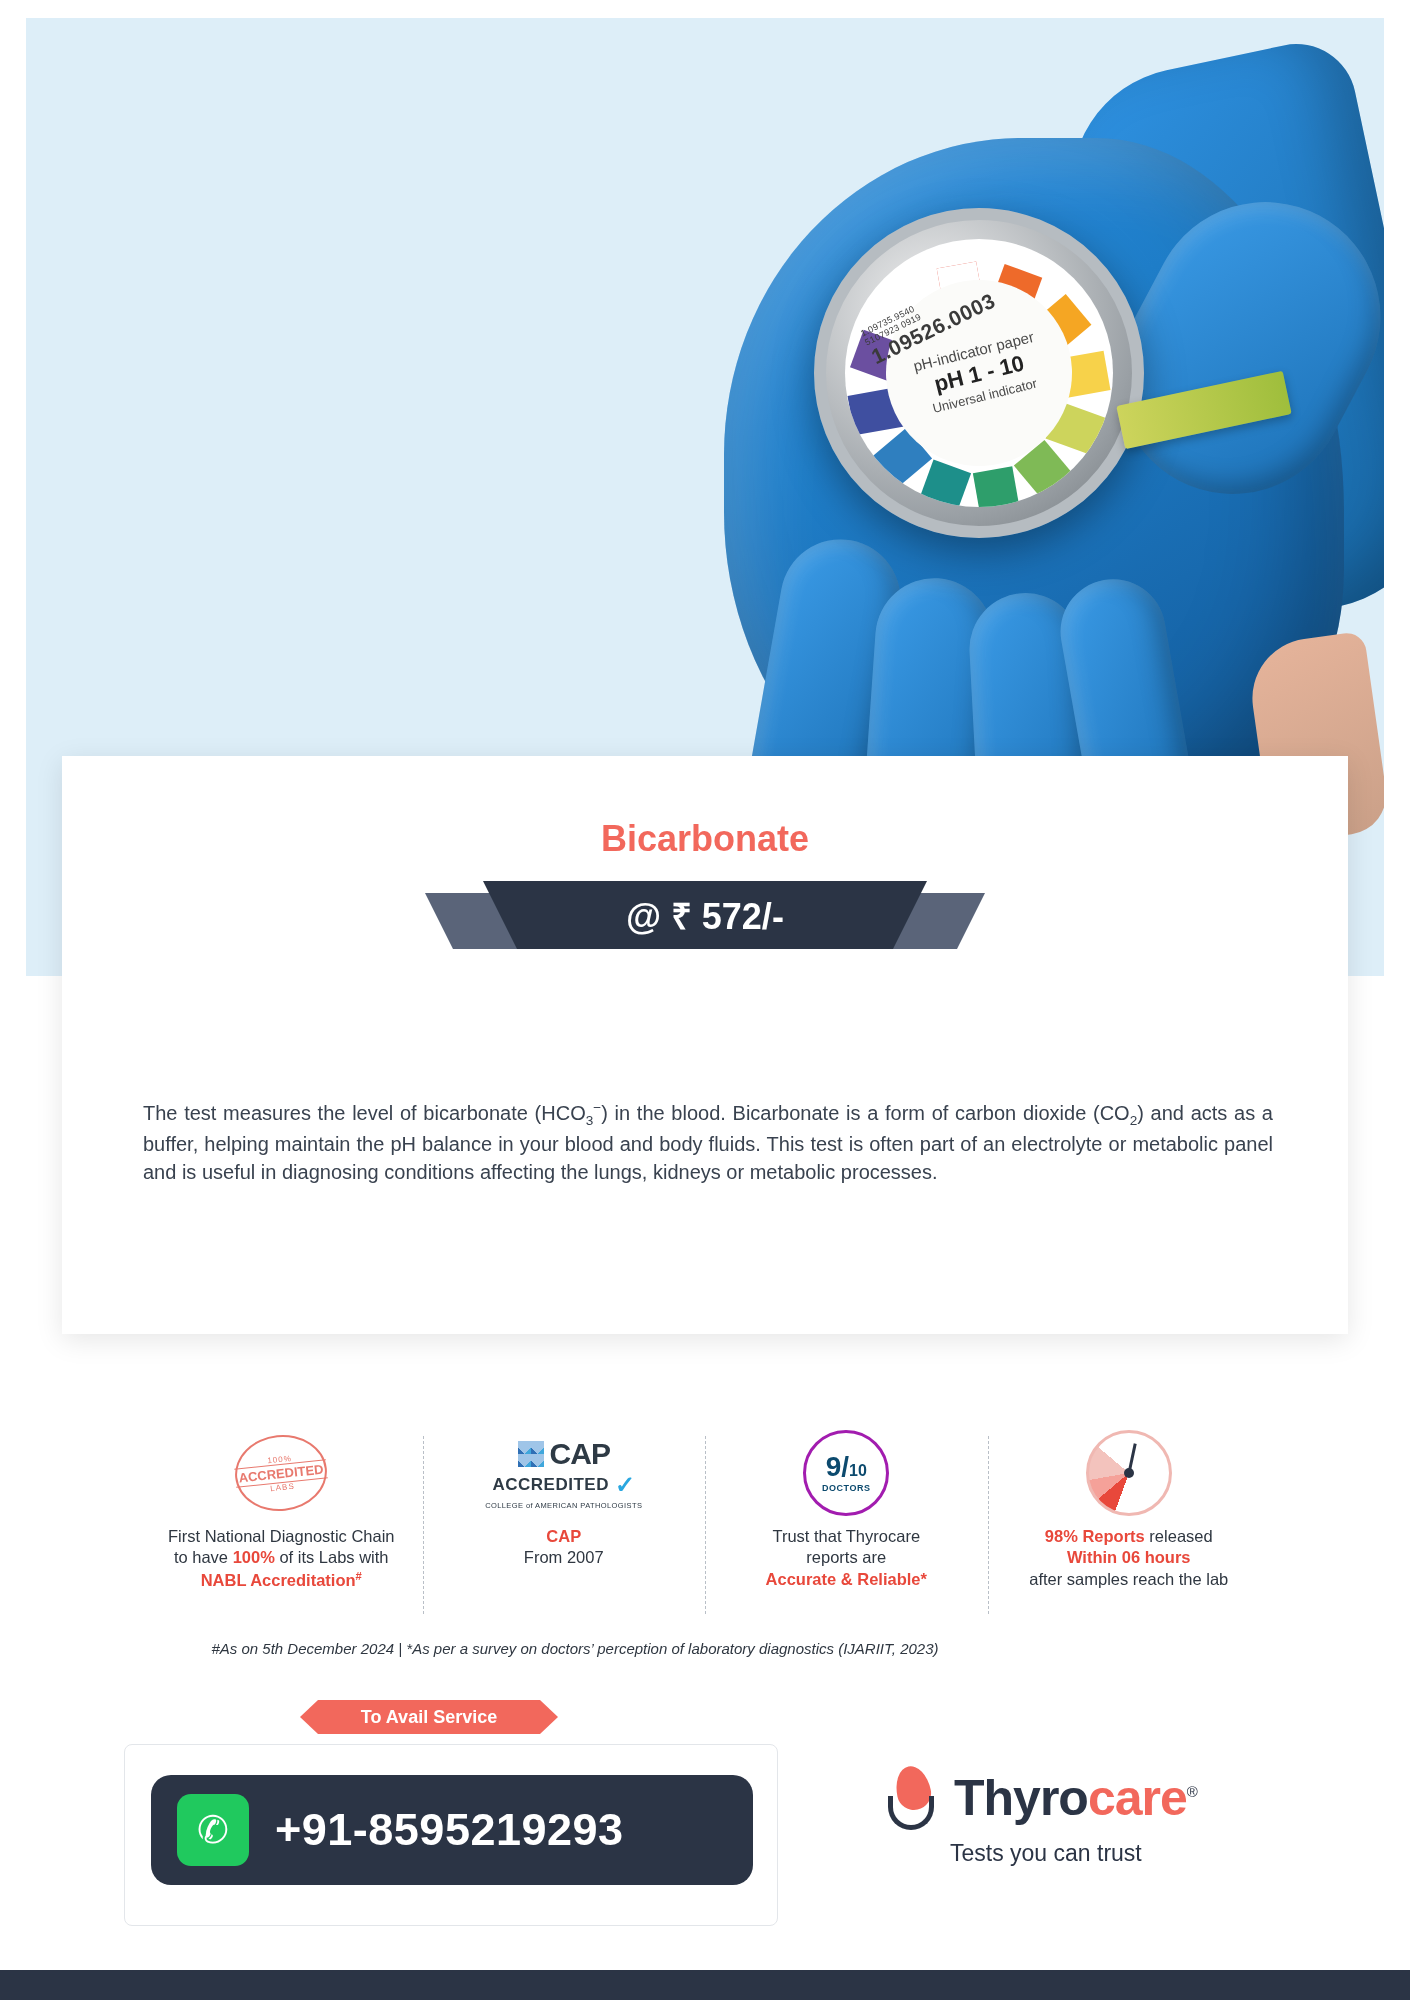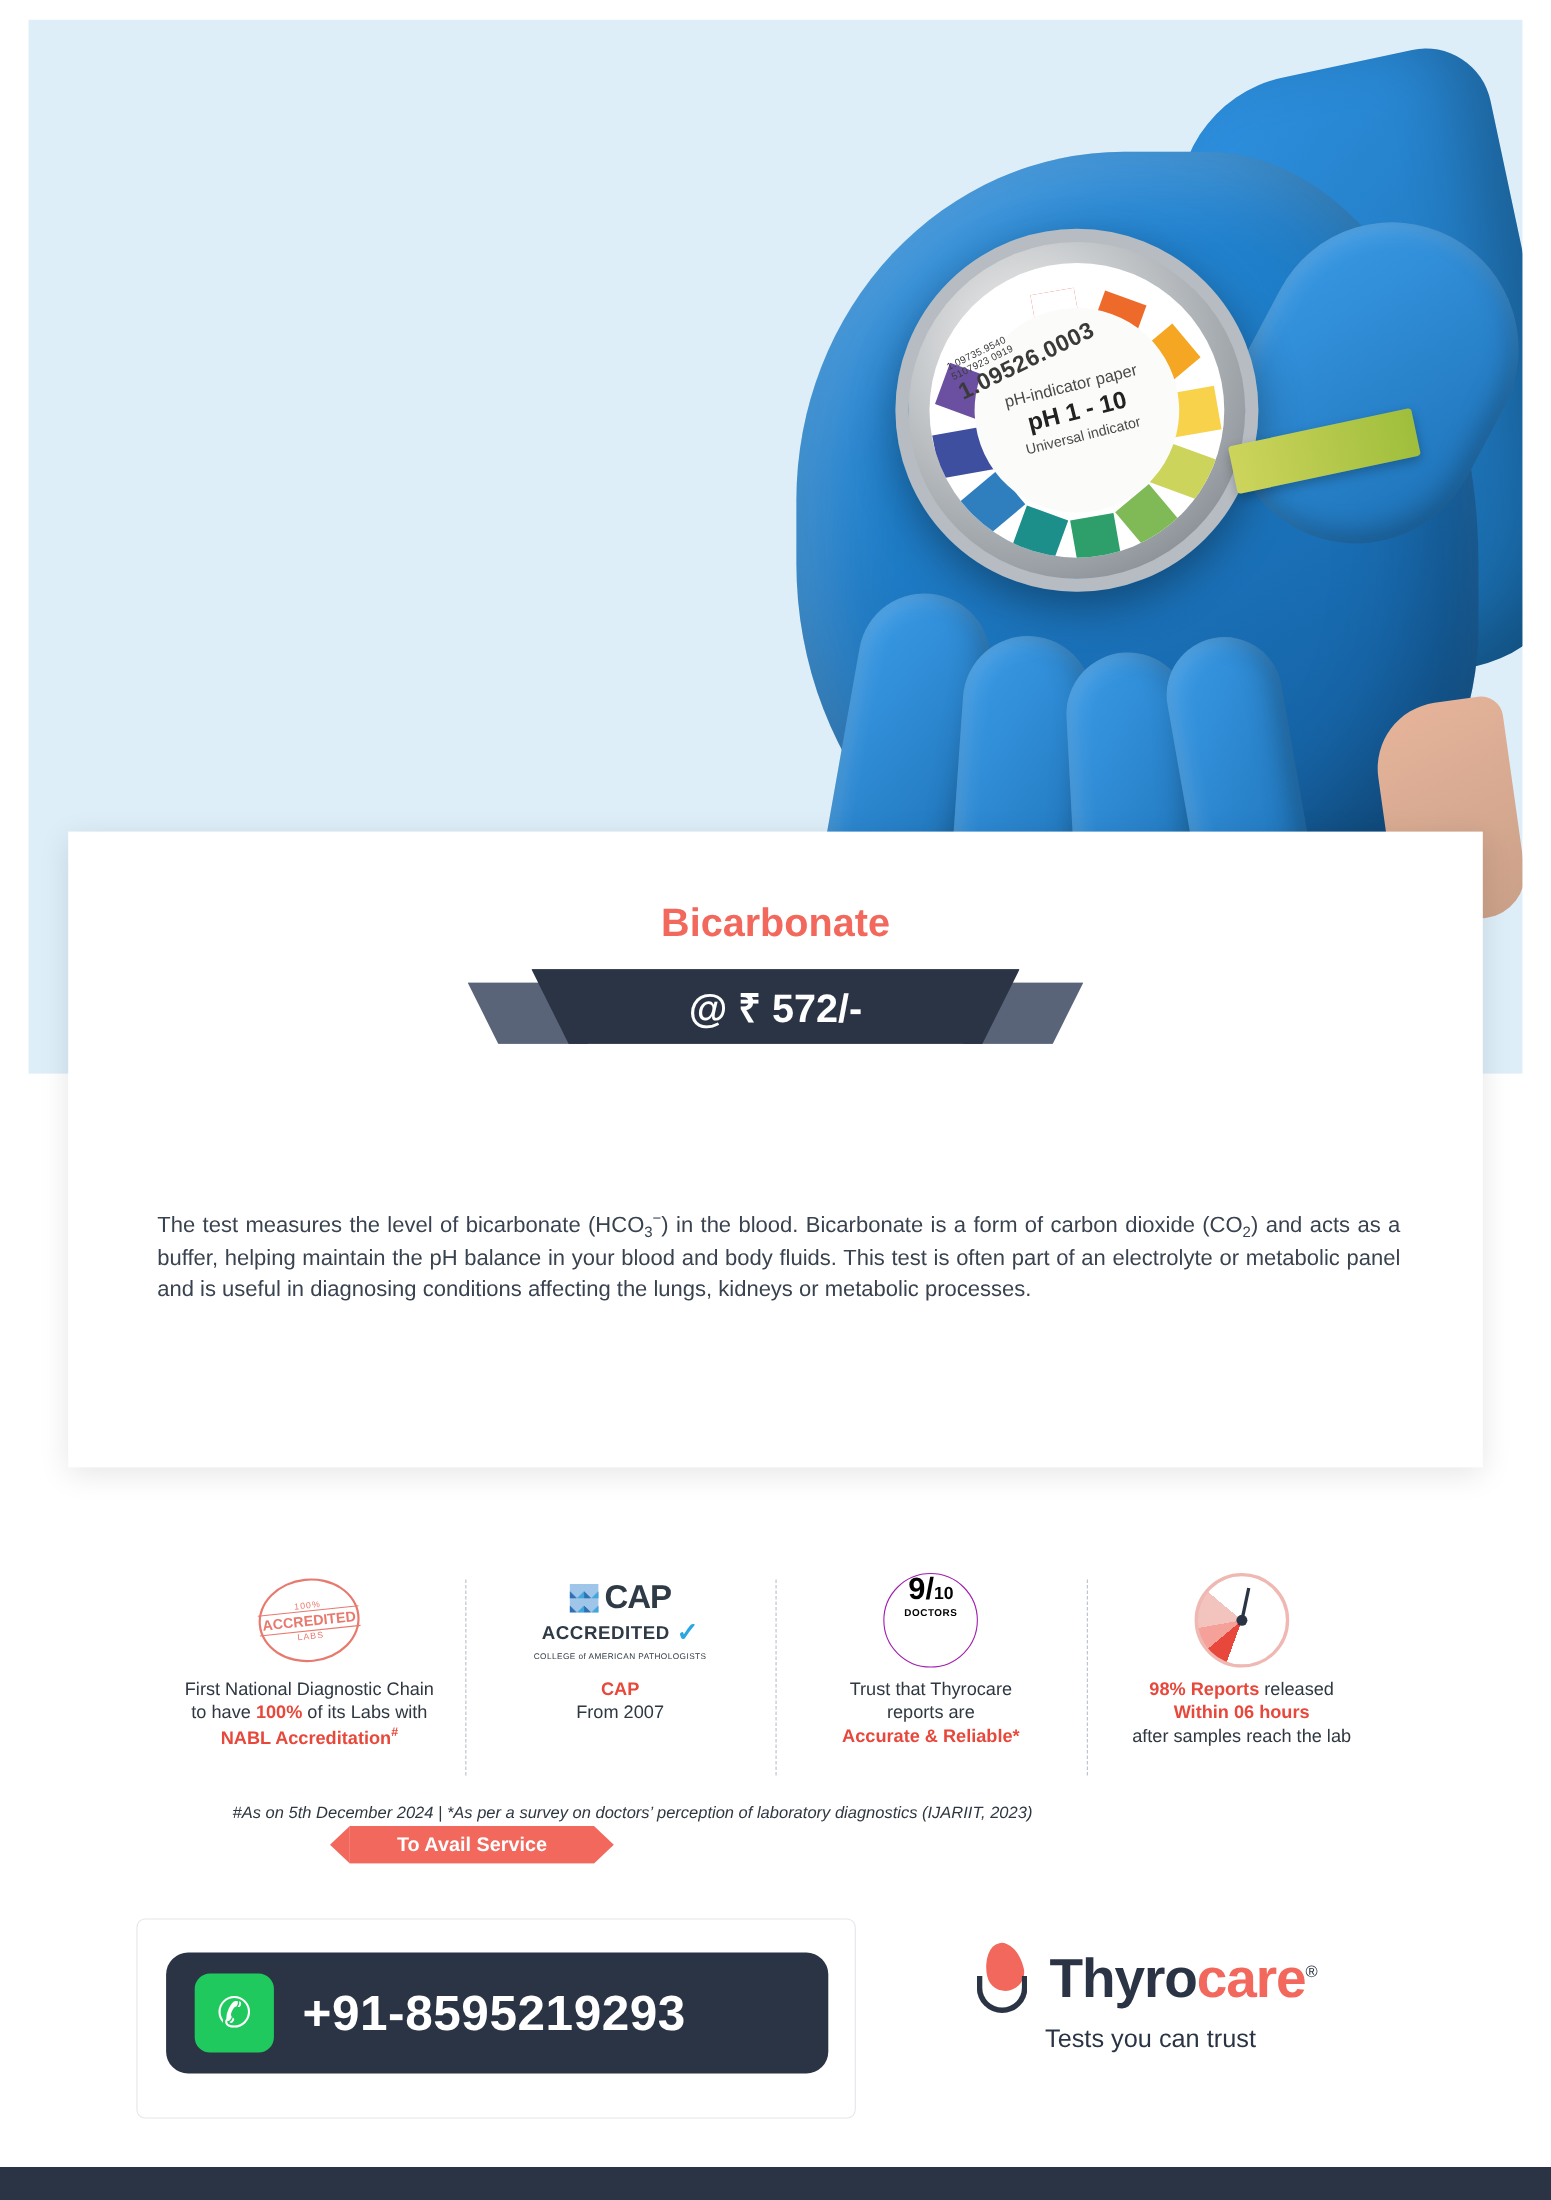--- a/index.html
+++ b/index.html
@@ -219,23 +219,23 @@
   .cap-sq { width: 26px; height: 26px; background:
       linear-gradient(45deg, #2f6fb5 25%, transparent 25%) 0 0/13px 13px,
       linear-gradient(-45deg, #3fa7dc 25%, transparent 25%) 0 0/13px 13px,
       #9fc5e8; }
   .cap-logo .cap { font-size: 30px; font-weight: bold; color: #2e3a45; letter-spacing: -1px; }
   .cap-logo .acc { font-size: 17px; font-weight: bold; color: #2e3a45; letter-spacing: .5px; }
   .cap-logo .sub { font-size: 7.5px; color: #2e3a45; letter-spacing: .4px; margin-top: 2px; }
   .tick { color: #2aa7e0; font-size: 24px; font-weight: bold; }
 
   .nine-ten {
-    width: 86px; height: 86px; border: 1px solid #a21caf; border-radius: 50%;
-    display: flex; align-items: center; justify-content: flex-start; flex-direction: column;
-    color: #000000;
+    width: 86px; height: 86px; border: 3px solid #a21caf; border-radius: 50%;
+    display: flex; align-items: center; justify-content: center; flex-direction: column;
+    color: #0c4a6e;
   }
   .nine-ten .frac { font-size: 28px; font-weight: bold; line-height: 1; }
   .nine-ten .frac small { font-size: 16px; }
   .nine-ten .lab { font-size: 9px; font-weight: bold; letter-spacing: .5px; margin-top: 2px; }
 
   .gauge {
     width: 86px; height: 86px; border-radius: 50%;
     border: 3px solid #f0b8b2;
     background: conic-gradient(from 200deg, #e8483b 0deg 30deg, #f5a199 30deg 60deg, #f3c3bd 60deg 110deg, #ffffff 110deg 360deg);
     position: relative;
@@ -246,21 +246,21 @@
   }
   .gauge .hub { position: absolute; left: 50%; top: 50%; width: 10px; height: 10px; margin: -5px 0 0 -5px; background: #2b3445; border-radius: 50%; }
 
   .footnote {
     position: absolute; left: 0; top: 1640px; width: 1150px; text-align: center;
     font-size: 15px; font-style: italic; color: #2f3741;
   }
 
   
   .avail-tab {
-    position: absolute; left: 318px; top: 1660px; width: 222px; height: 34px;
+    position: absolute; left: 318px; top: 1700px; width: 222px; height: 34px;
     background: #f2685c; display: flex; align-items: center; justify-content: center;
   }
   .avail-tab::before {
     content:""; position: absolute; left: -18px; top: 0; border-top: 17px solid transparent;
     border-bottom: 17px solid transparent; border-right: 18px solid #f2685c;
   }
   .avail-tab::after {
     content:""; position: absolute; right: -18px; top: 0; border-top: 17px solid transparent;
     border-bottom: 17px solid transparent; border-left: 18px solid #f2685c;
   }

